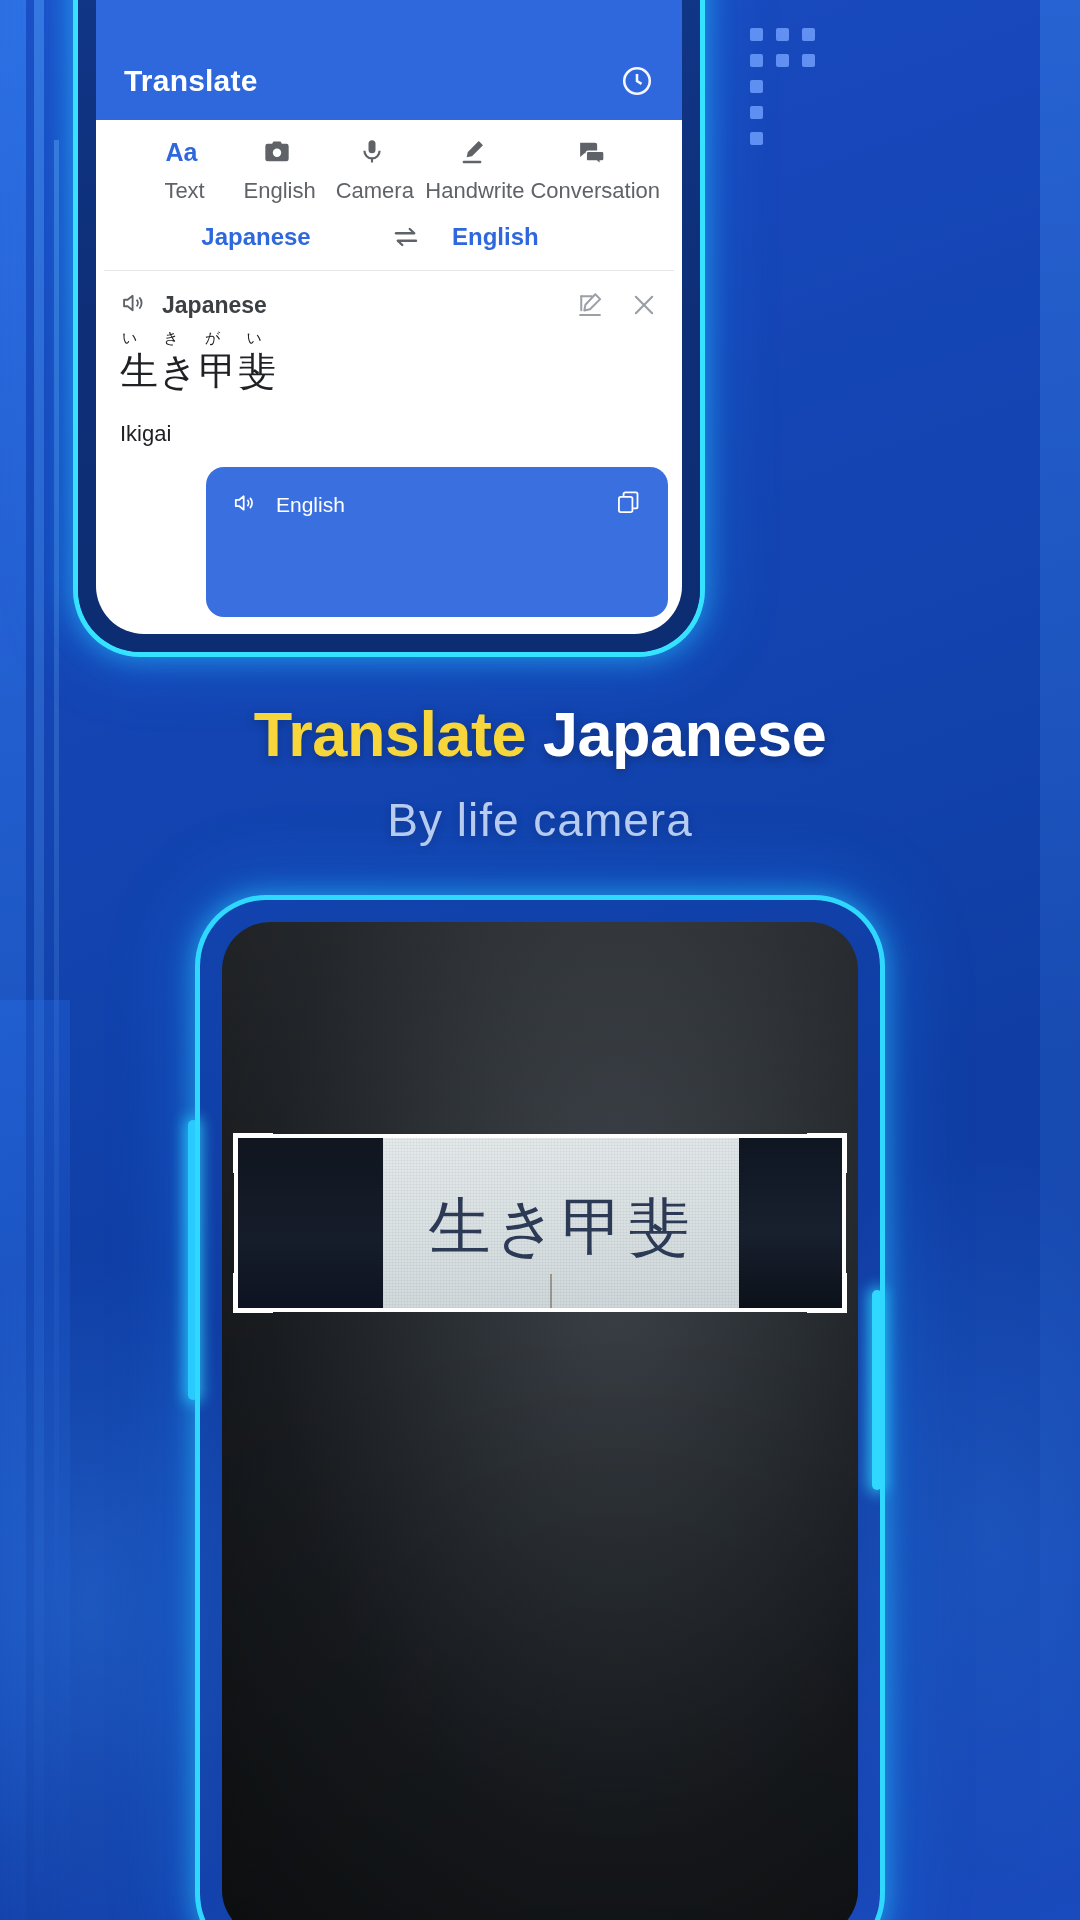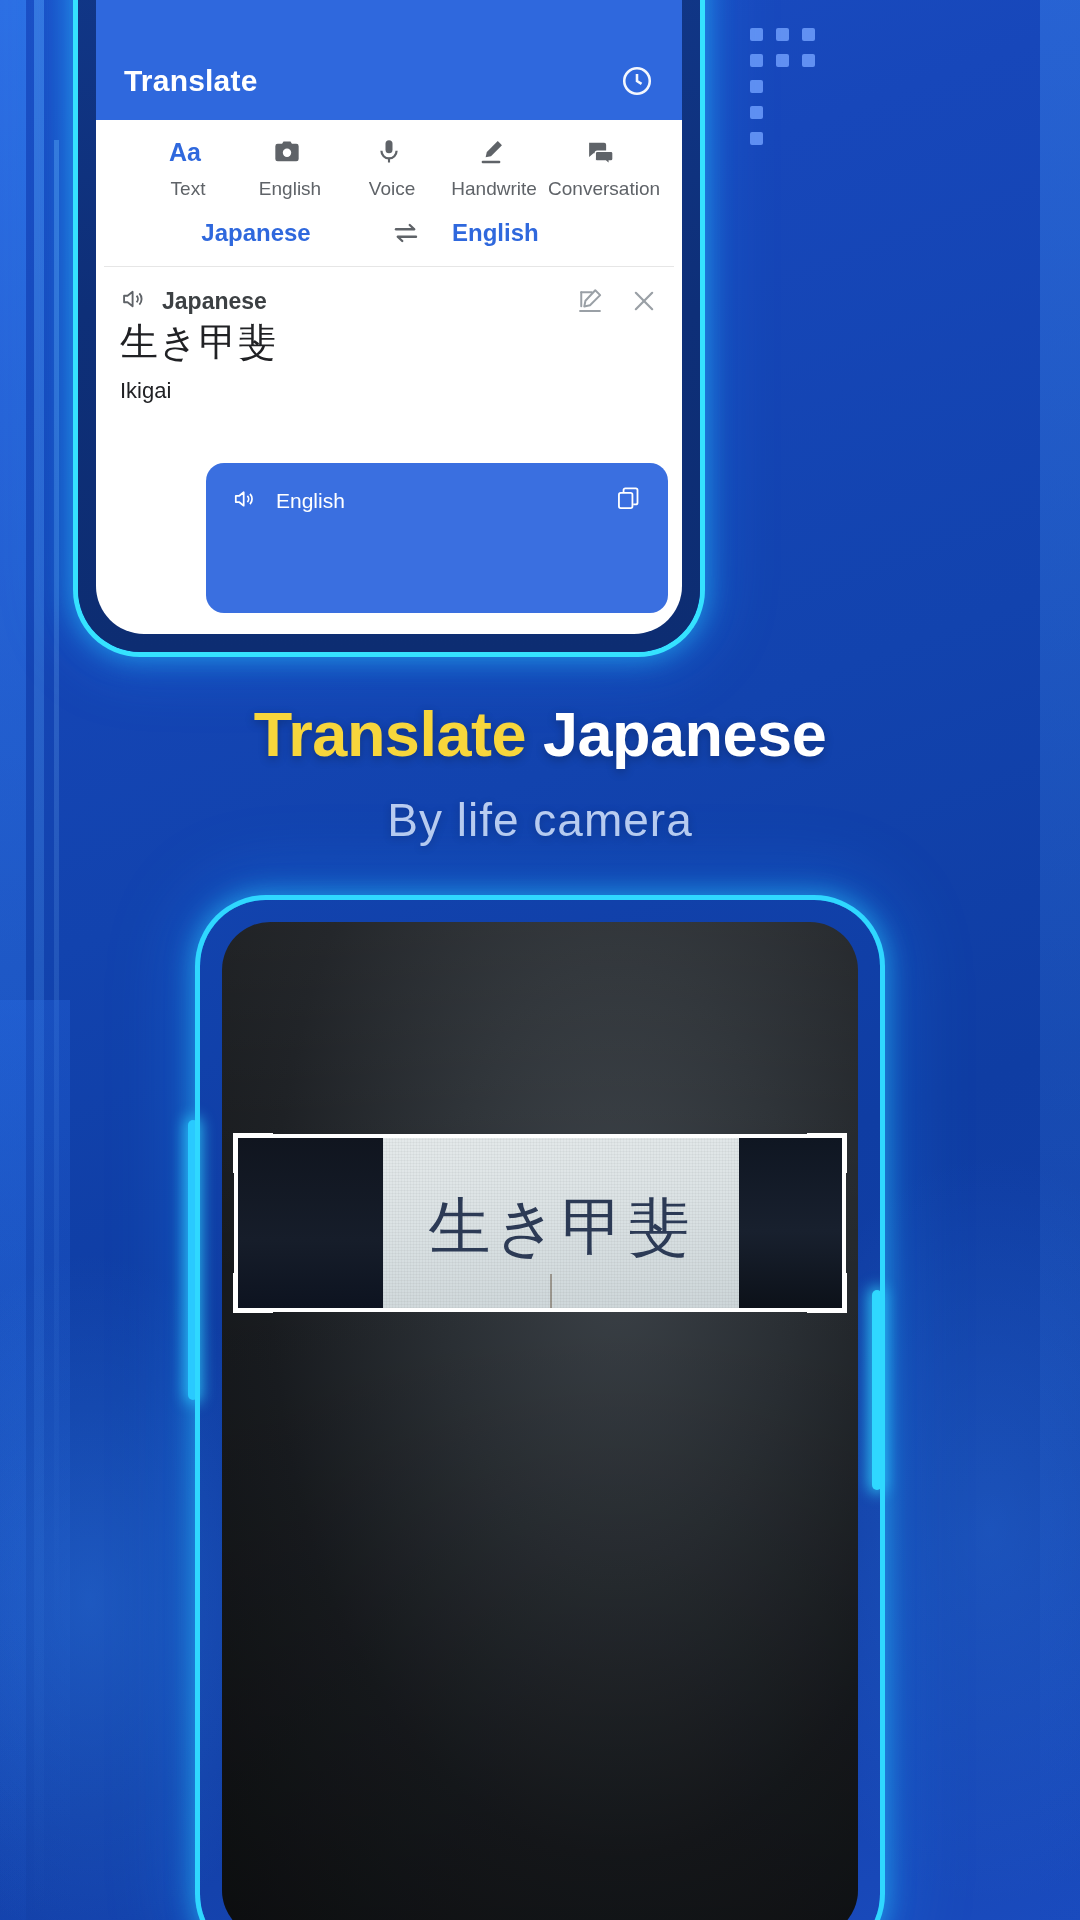--- a/index.html
+++ b/index.html
@@ -52,40 +52,40 @@
   .tt-header{
     background:#2f68dd;height:302px;display:flex;align-items:flex-end;
     justify-content:space-between;padding:0 28px 22px 28px;flex:none;
   }
   .tt-title{color:#fff;font-size:30px;font-weight:bold;letter-spacing:.2px;}
   .tt-history{width:34px;height:34px;opacity:.95;}
 
   .tt-tabs{display:flex;padding:16px 22px 6px 38px;flex:none;text-align:center;}
   .tt-tab{flex:1;display:flex;flex-direction:column;align-items:center;gap:10px;}
   .tt-tab .ic{height:32px;display:flex;align-items:center;justify-content:center;}
-  .tt-tab .lb{font-size:19px;color:#5f6368;margin-left:6px;}
+  .tt-tab .lb{font-size:22px;color:#5f6368;margin-left:6px;}
   .tt-tab.active .lb{color:#5f6368;}
   .aa-txt{font-size:25px;font-weight:bold;color:#2f68dd;line-height:1;}
 
   .tt-langs{display:flex;align-items:center;padding:12px 30px 18px 30px;flex:none;}
   .tt-lang{color:#2f68dd;font-size:24px;font-weight:bold;}
   .tt-lang.src{width:260px;text-align:center;}
   .tt-lang.dst{flex:1;text-align:left;padding-left:26px;}
   .tt-swap{width:40px;display:flex;align-items:center;justify-content:center;}
 
   .tt-divider{height:1px;background:#e6e6e6;margin:0 8px;flex:none;}
 
   .tt-body{padding:18px 24px 0 24px;position:relative;flex:1;}
   .tt-row{display:flex;align-items:flex-start;}
   .tt-srclang{display:flex;align-items:center;gap:14px;flex:1;}
   .tt-srclang .nm{font-size:23px;font-weight:bold;color:#3c4043;}
   .tt-actions{display:flex;gap:26px;align-items:center;padding-top:2px;}
   .furigana{font-size:15px;color:#202124;letter-spacing:11px;margin:6px 0 0 2px;}
   .kanji{font-size:38px;color:#202124;margin-top:-2px;letter-spacing:1px;}
-  .romaji{font-size:22px;color:#202124;margin-top:10px;}
+  .romaji{font-size:22px;color:#202124;margin-top:24px;}
 
   .trans-card{
     position:absolute;left:110px;right:14px;top:196px;
     background:#3a6fe0;border-radius:18px;padding:22px 26px 0 26px;height:150px;
   }
   .tc-head{display:flex;align-items:center;justify-content:space-between;}
   .tc-left{display:flex;align-items:center;gap:18px;}
   .tc-lang{color:#fff;font-size:21px;}
   .tc-text{color:#fff;font-size:27px;margin-top:12px;}
 
@@ -215,21 +215,21 @@
         <span class="lb">English</span>
       </div>
       <div class="tt-tab">
         <span class="ic">
           <svg viewBox="0 0 24 24" width="28" height="28" fill="#5f6368">
             <rect x="9" y="2" width="6" height="11" rx="3"></rect>
             <path d="M5.5 11a6.5 6.5 0 0013 0" fill="none" stroke="#5f6368" stroke-width="1.9"></path>
             <rect x="11.1" y="17" width="1.8" height="4"></rect>
           </svg>
         </span>
-        <span class="lb">Voice</span>
+        <span class="lb">Camera</span>
       </div>
       <div class="tt-tab">
         <span class="ic">
           <svg viewBox="0 0 24 24" width="28" height="28" fill="#5f6368">
             <path d="M17.8 2.6l3.6 3.6-9.4 9.4-4.6 1 1-4.6z"></path>
             <rect x="4" y="19.4" width="16" height="2.2" rx="1"></rect>
           </svg>
         </span>
         <span class="lb">Handwrite</span>
       </div>
@@ -283,20 +283,21 @@
           </span>
           <span>
             <svg viewBox="0 0 24 24" width="28" height="28" fill="none" stroke="#9aa0a6" stroke-width="1.9" stroke-linecap="round">
               <path d="M5 5l14 14"></path>
                 <path d="M19 5L5 19"></path>
             </svg>
           </span>
         </div>
       </div>
 
+      <div class="furigana">い き が い</div>
       <div class="kanji">生き甲斐</div>
       <div class="romaji">Ikigai</div>
 
       <div class="trans-card">
         <div class="tc-head">
           <div class="tc-left">
             <span>
               <svg viewBox="0 0 24 24" width="26" height="26" fill="none" stroke="#ffffff" stroke-width="1.6" stroke-linejoin="round">
                 <path d="M3.5 9.2h3l4.3-3.4v12.4L6.5 14.8h-3z"></path>
                 <path d="M14.2 9.2a4 4 0 010 5.6"></path>

